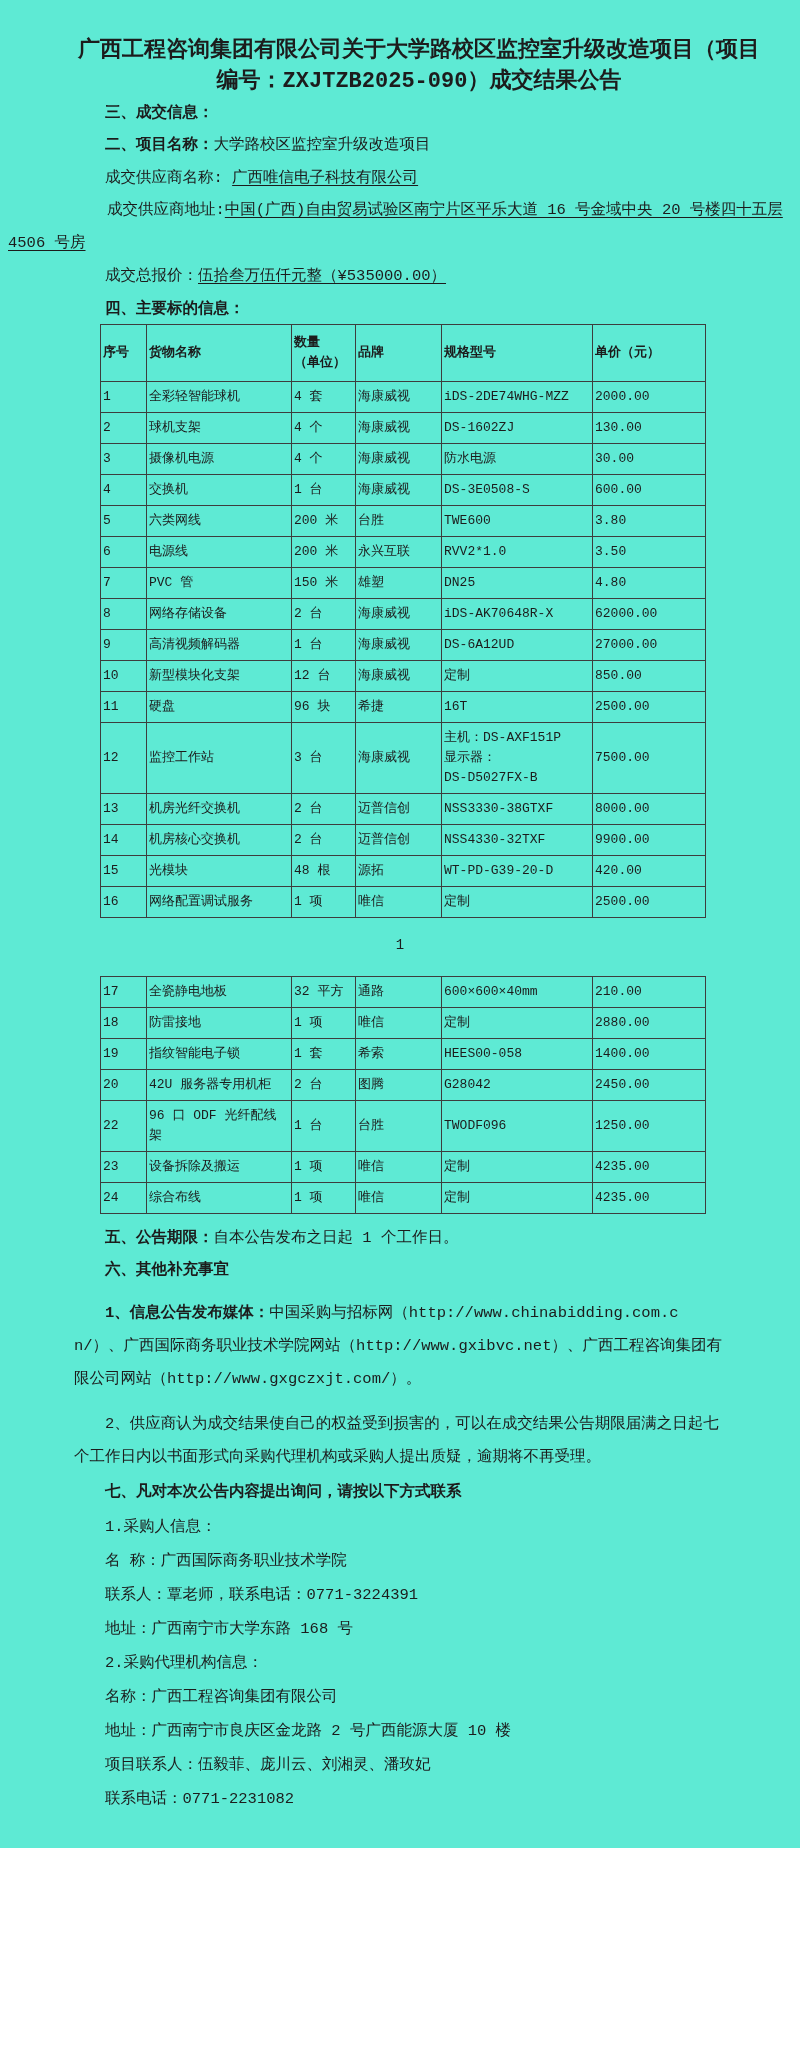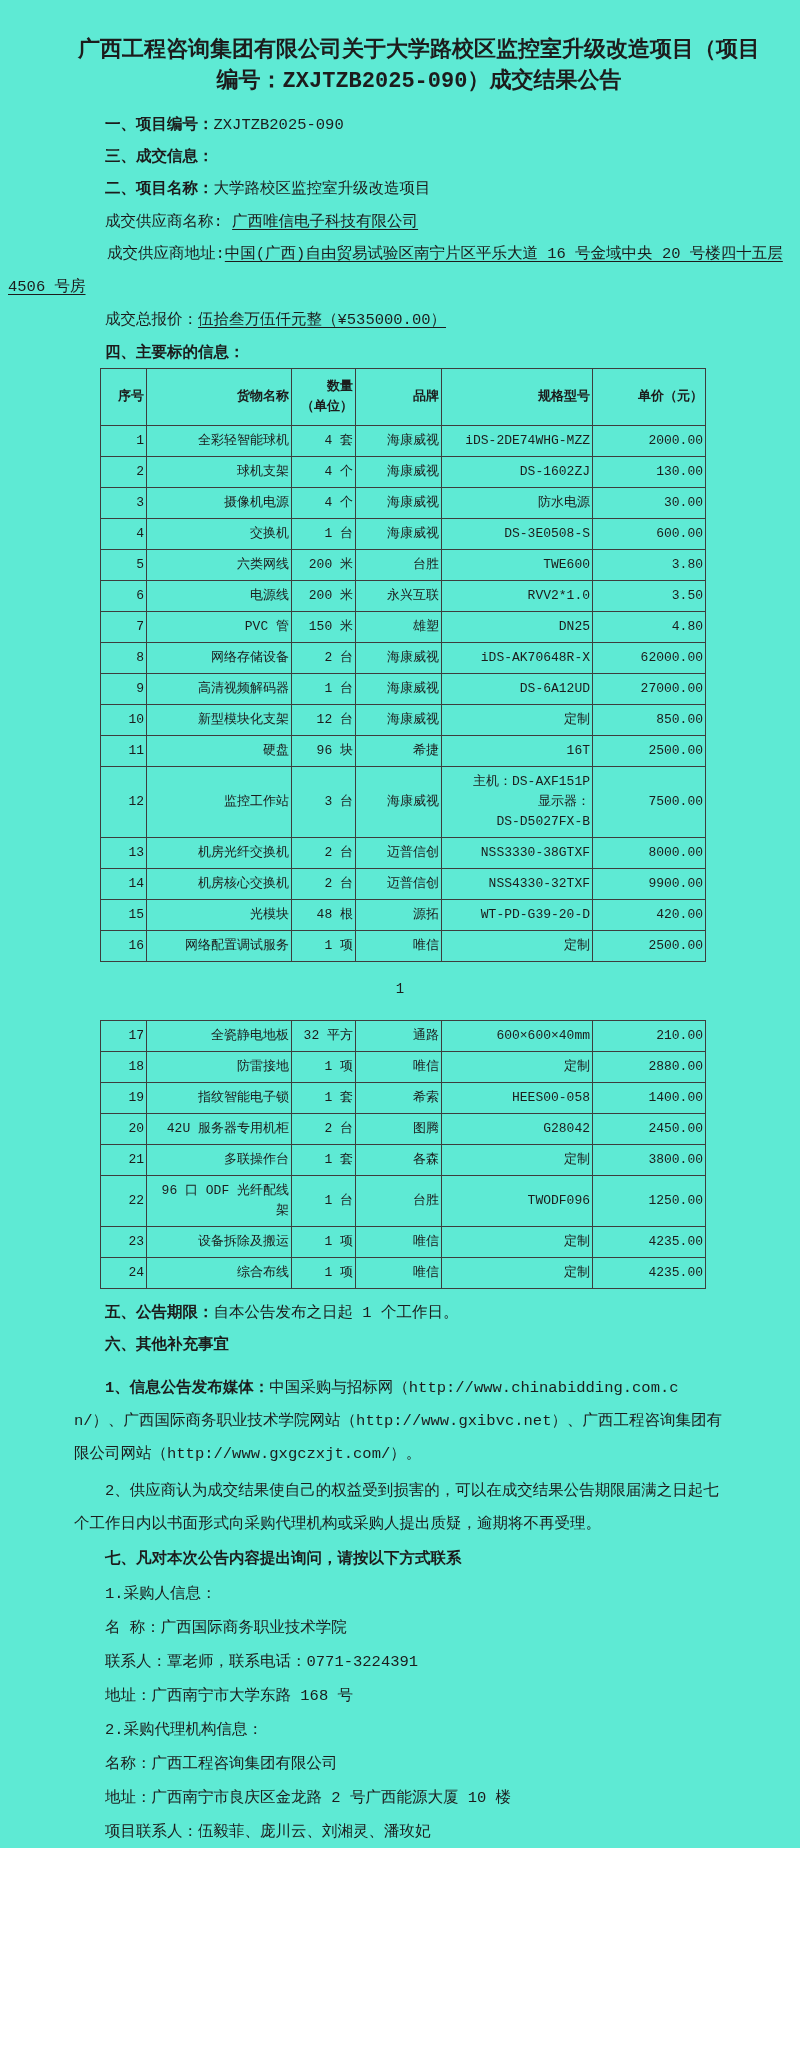--- a/index.html
+++ b/index.html
@@ -24,54 +24,53 @@
   .bold{font-weight:bold;}
   .u{text-decoration:underline;text-underline-offset:3px;}
   .addr-para{
     font-size:15.5px;line-height:33px;margin:0 -64px 0 -66px;
     text-indent:99px;
   }
   .items-heading{margin-top:2px;line-height:30px;}
   .doc-table{
     border-collapse:collapse;table-layout:fixed;
     width:605px;margin:0 0 8px 26px;
-    font-size:13px;text-align:right;padding-left:9px;
+    font-size:13px;text-align:left;padding-left:9px;
   }
   .doc-table td{
     border:1px solid #3d3d3d;
     padding:5px 2px;line-height:20px;
     overflow:hidden;
   }
   .doc-table thead td{font-weight:bold;padding:8px 2px;}
   .t1{margin-top:0;}
   .t2{margin-top:18px;border-radius:26px;}
   .pageno{font-size:14px;line-height:26px;text-align:center;margin:14px 0 0 0;}
   .pageno-2{margin-top:6px;}
   .sec-5{margin-top:6px;}
   .para{
     font-size:15.5px;line-height:33px;margin:0;
     text-indent:31px;
   }
   .media-para{margin-top:11px;word-break:break-all;}
-  .objection-para{margin-top:4px;}
+  .objection-para{margin-top:12px;}
   .sec-7{margin-top:2px;}
   .contact-line{font-size:15.5px;line-height:33px;margin:1px 0 0 0;text-indent:31px;white-space:nowrap;}
   .contact-first{margin-top:3px;}
   .footer-company{font-size:15.5px;line-height:32px;margin:34px 0 0 0;text-align:right;}
   .footer-date{font-size:15.5px;line-height:32px;margin:0 26px 0 0;text-align:right;}
 </style>
 </head>
 <body>
 
 <div class="page">
   <div class="content">
 
     <h1 class="doc-title">广西工程咨询集团有限公司关于大学路校区监控室升级改造项目（项目编号：ZXJTZB2025-090）成交结果公告</h1>
 
-    <p class="line first-sec"><span class="bold">一、项目编号：</span><span>ZXJTZB2025-090</span></p>
 
     <p class="line bold">三、成交信息：</p>
 
     <p class="line"><span class="bold">二、项目名称：</span><span>大学路校区监控室升级改造项目</span></p>
 
     <p class="line sup-name"><span>成交供应商名称: </span><span class="u">广西唯信电子科技有限公司</span></p>
 
     <p class="addr-para"><span>成交供应商地址:</span><span class="u">中国(广西)自由贸易试验区南宁片区平乐大道 16 号金域中央 20 号楼四十五层 4506 号房</span></p>
 
     <p class="line"><span>成交总报价：</span><span class="u">伍拾叁万伍仟元整（¥535000.00）</span></p>
@@ -267,28 +266,20 @@
           </tr>
           <tr>
             <td>20</td>
             <td>42U 服务器专用机柜</td>
             <td>2 台</td>
             <td>图腾</td>
             <td>G28042</td>
             <td>2450.00</td>
           </tr>
           <tr>
-            <td>21</td>
-            <td>多联操作台</td>
-            <td>1 套</td>
-            <td>各森</td>
-            <td>定制</td>
-            <td>3800.00</td>
-          </tr>
-          <tr>
             <td>22</td>
             <td>96 口 ODF 光纤配线架</td>
             <td>1 台</td>
             <td>台胜</td>
             <td>TWODF096</td>
             <td>1250.00</td>
           </tr>
           <tr>
             <td>23</td>
             <td>设备拆除及搬运</td>

